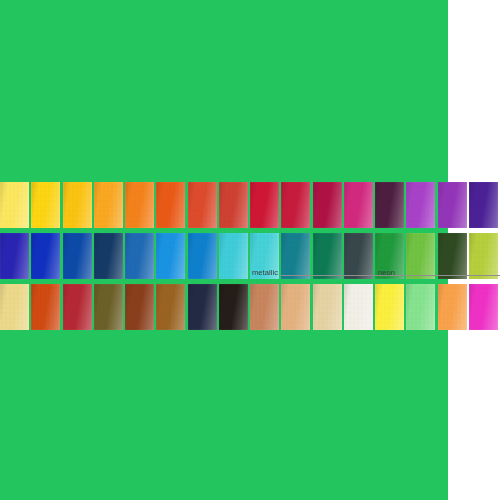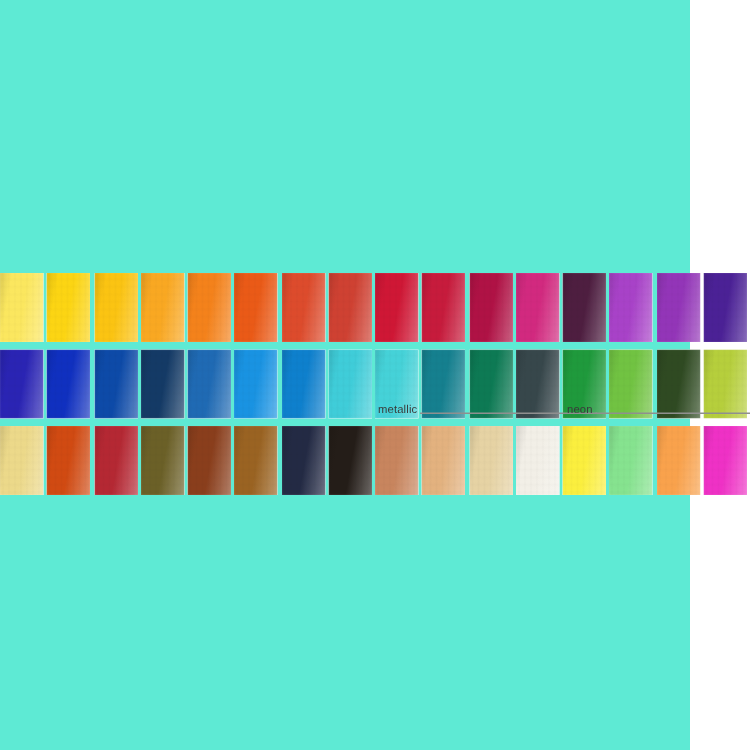--- a/index.html
+++ b/index.html
@@ -14,22 +14,21 @@
     font-family: "Liberation Sans", sans-serif;
     overflow: hidden;
     position: relative;
   }
   #chart-root {
     position: absolute;
     left: 0;
     top: 0;
     width: 448px;
     height: 500px;
-    background: #5eead4;
-    padding-left: 12px;
+    background: #22c55e;
   }
   .swatch-grid {
     position: absolute;
     left: 0;
     width: 500px;
   }
   .swatch-row {
     position: absolute;
     left: 0;
     width: 500px;

